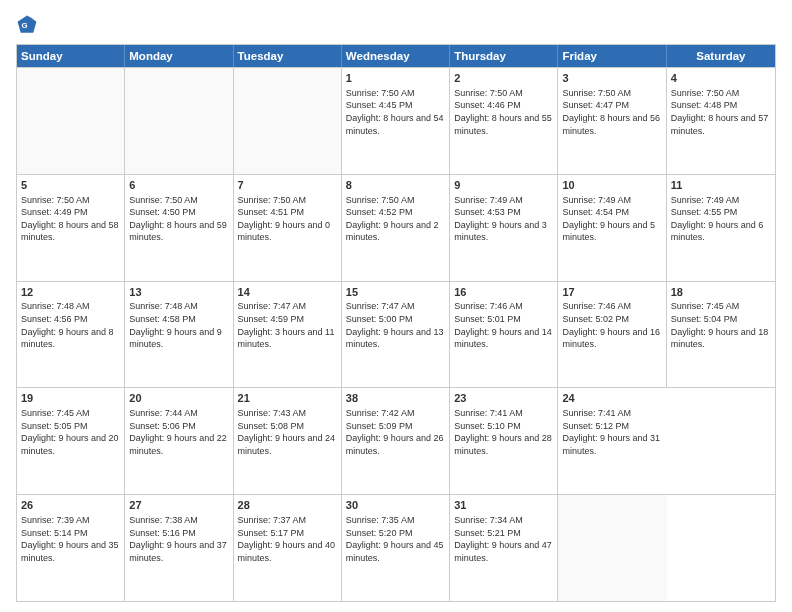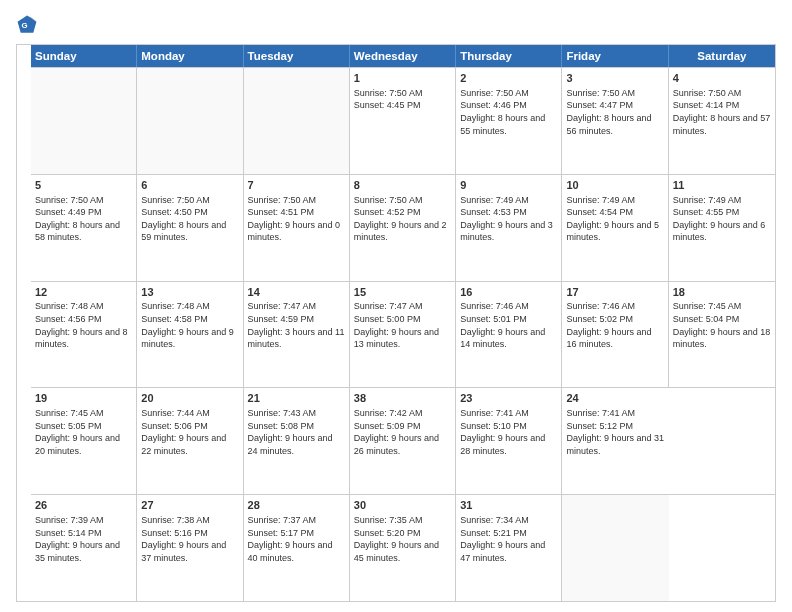--- a/index.html
+++ b/index.html
@@ -42,21 +42,20 @@
     }
     .calendar-subtitle {
       font-size: 13px;
       color: #555;
     }
     .calendar {
       flex: 1;
       display: flex;
       flex-direction: column;
       border: 1px solid #ccc;
-      padding-left: 14px;
     }
     .cal-header-row {
       display: grid;
       grid-template-columns: repeat(7, 1fr);
       background: #2e6db4;
     }
     .cal-header-cell {
       color: #fff;
       font-size: 11.5px;
       font-weight: bold;
@@ -131,37 +130,38 @@
       </div>
     <div class="cal-body">
     <div class="cal-row">
           <div class="cal-cell empty"></div>
           <div class="cal-cell empty"></div>
           <div class="cal-cell empty"></div>
           <div class="cal-cell">
             <div class="day-num">1</div>
             <div class="cell-line">Sunrise: 7:50 AM</div>
             <div class="cell-line">Sunset: 4:45 PM</div>
+            <div class="cell-line">Daylight: 8 hours and 54 minutes.</div>
           </div>
           <div class="cal-cell">
             <div class="day-num">2</div>
             <div class="cell-line">Sunrise: 7:50 AM</div>
             <div class="cell-line">Sunset: 4:46 PM</div>
             <div class="cell-line">Daylight: 8 hours and 55 minutes.</div>
           </div>
           <div class="cal-cell">
             <div class="day-num">3</div>
             <div class="cell-line">Sunrise: 7:50 AM</div>
             <div class="cell-line">Sunset: 4:47 PM</div>
             <div class="cell-line">Daylight: 8 hours and 56 minutes.</div>
           </div>
           <div class="cal-cell">
             <div class="day-num">4</div>
             <div class="cell-line">Sunrise: 7:50 AM</div>
-            <div class="cell-line">Sunset: 4:14 PM</div>
+            <div class="cell-line">Sunset: 4:48 PM</div>
             <div class="cell-line">Daylight: 8 hours and 57 minutes.</div>
           </div>
         </div>
         <div class="cal-row">
           <div class="cal-cell">
             <div class="day-num">5</div>
             <div class="cell-line">Sunrise: 7:50 AM</div>
             <div class="cell-line">Sunset: 4:49 PM</div>
             <div class="cell-line">Daylight: 8 hours and 58 minutes.</div>
           </div>

